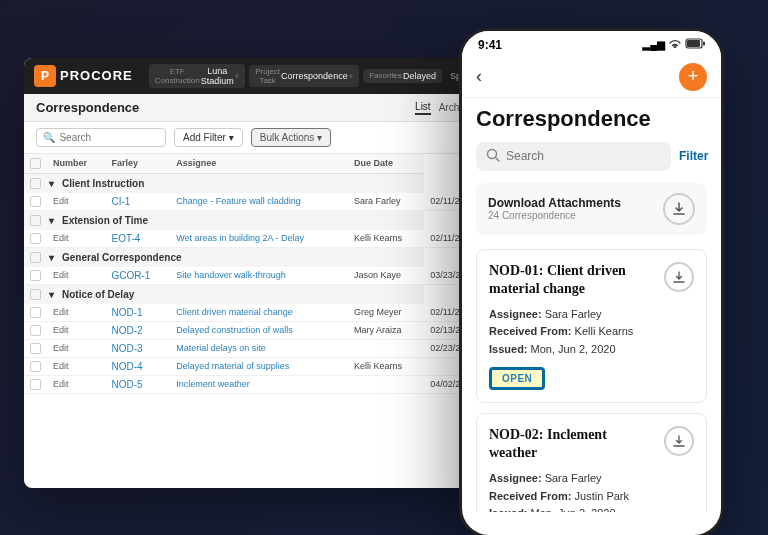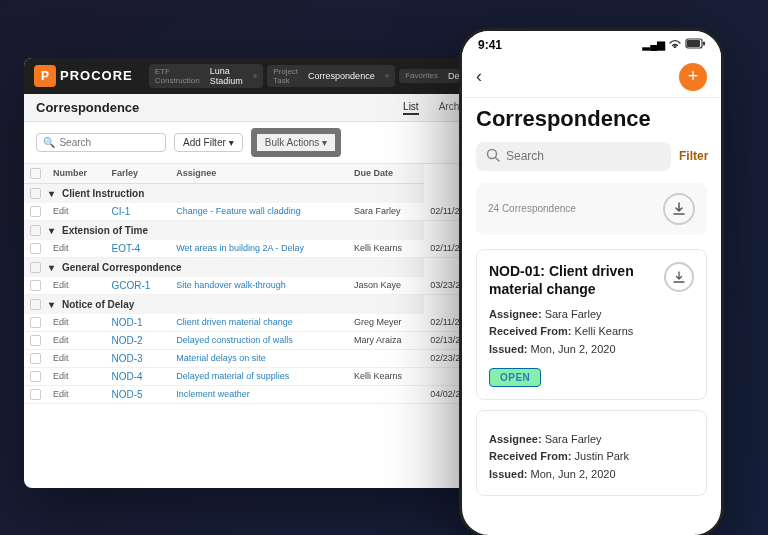--- a/index.html
+++ b/index.html
@@ -81,21 +81,22 @@
     }
 
     .breadcrumb-item {
       background: #333;
       border-radius: 4px;
       padding: 2px 6px;
       color: #ccc;
       font-size: 9px;
       display: flex;
       align-items: center;
-      gap: 10px;
+      gap: 1px;
+      text-align: center;
     }
 
     .breadcrumb-item .bc-label {
       font-size: 8px;
       color: #888;
     }
 
     .breadcrumb-item .bc-value {
       color: #eee;
       font-size: 9px;
@@ -130,21 +131,22 @@
 
     .desktop-title {
       font-size: 13px;
       font-weight: 600;
       color: #222;
       flex: 1;
     }
 
     .list-archive-tabs {
       display: flex;
-      gap: 20px;
+      gap: 8px;
+      align-items: center;
     }
 
     .la-tab {
       font-size: 10px;
       color: #555;
       cursor: pointer;
       padding: 1px 0;
     }
 
     .la-tab.active {
@@ -195,21 +197,21 @@
       cursor: pointer;
       display: flex;
       align-items: center;
       gap: 3px;
     }
 
     .bulk-actions-btn {
       font-size: 10px;
       color: #555;
       background: #f0f0f0;
-      border: 6px solid #737373;
+      border: 1px solid #737373;
       border-radius: 4px;
       padding: 3px 8px;
       cursor: pointer;
     }
 
     .table-container {
       overflow-y: auto;
       height: calc(100% - 120px);
     }
 
@@ -387,21 +389,21 @@
       background: transparent;
       font-size: 12px;
       color: #333;
       outline: none;
       flex: 1;
     }
 
     .filter-btn {
       font-size: 12px;
       font-weight: 600;
-      color: #a16207;
+      color: #0369a1;
       cursor: pointer;
     }
 
     .download-banner {
       background: #f8f8f8;
       border-radius: 8px;
       padding: 10px 12px;
       display: flex;
       align-items: center;
       justify-content: space-between;
@@ -438,20 +440,21 @@
       padding: 12px;
       margin-bottom: 10px;
       background: #fff;
     }
 
     .card-header {
       display: flex;
       justify-content: space-between;
       align-items: flex-start;
       gap: 24px;
+      font-family: Liberation Serif, serif;
     }
 
     .card-title {
       font-size: 14px;
       font-weight: 700;
       color: #111;
       flex: 1;
       line-height: 1.3;
     }
 
@@ -487,23 +490,23 @@
     .status-badge {
       display: inline-block;
       padding: 3px 10px;
       border-radius: 4px;
       font-size: 10px;
       font-weight: 700;
       letter-spacing: 0.5px;
     }
 
     .status-open {
-      background: #86efac;
+      background: #fef9c3;
       color: #2980b9;
-      border: 1px solid #0369a1;
+      border: 3px solid #0369a1;
     }
   </style>
 </head>
 <body>
 
 <div class="scene">
 
   <div class="desktop-window">
 
     <div class="desktop-header">
@@ -728,20 +731,21 @@
                 <line x1="9.5" y1="9.5" x2="13" y2="13" stroke="#888" stroke-width="1.5" stroke-linecap="round"></line>
               </svg>
           </span>
           <input class="mobile-search-input" type="text" placeholder="Search" style="">
         </div>
         <span class="filter-btn">Filter</span>
       </div>
 
       <div class="download-banner">
         <div class="download-info">
+          <div class="download-title">Download Attachments</div>
           <div class="download-sub">24 Correspondence</div>
         </div>
         <div class="download-icon-btn">
           <svg width="16" height="16" viewBox="0 0 16 16">
               <path d="M8 2v8M5 7l3 3 3-3" stroke="#555" stroke-width="1.5" fill="none" stroke-linecap="round" stroke-linejoin="round"></path>
               <path d="M3 13h10" stroke="#555" stroke-width="1.5" stroke-linecap="round"></path>
             </svg>
         </div>
       </div>
 
@@ -762,20 +766,29 @@
         <span class="meta-label">Received From:</span>
         <span> Kelli Kearns</span><br>
         <span class="meta-label">Issued:</span>
         <span> Mon, Jun 2, 2020</span>
       </div>
       <div class="card-status">
         <span class="status-badge status-open">OPEN</span>
       </div>
     </div>
           <div class="correspondence-card">
+      <div class="card-header">
+        <div class="card-title">NOD-02: Inclement weather</div>
+        <div class="card-download">
+          <svg width="14" height="14" viewBox="0 0 14 14">
+                  <path d="M7 2v7M4.5 6.5l2.5 2.5 2.5-2.5" stroke="#555" stroke-width="1.3" fill="none" stroke-linecap="round" stroke-linejoin="round"></path>
+                  <path d="M2 12h10" stroke="#555" stroke-width="1.3" stroke-linecap="round"></path>
+                </svg>
+        </div>
+      </div>
       <div class="card-meta">
         <span class="meta-label">Assignee:</span>
         <span> Sara Farley</span><br>
         <span class="meta-label">Received From:</span>
         <span> Justin Park</span><br>
         <span class="meta-label">Issued:</span>
         <span> Mon, Jun 2, 2020</span>
       </div>
 
     </div>

